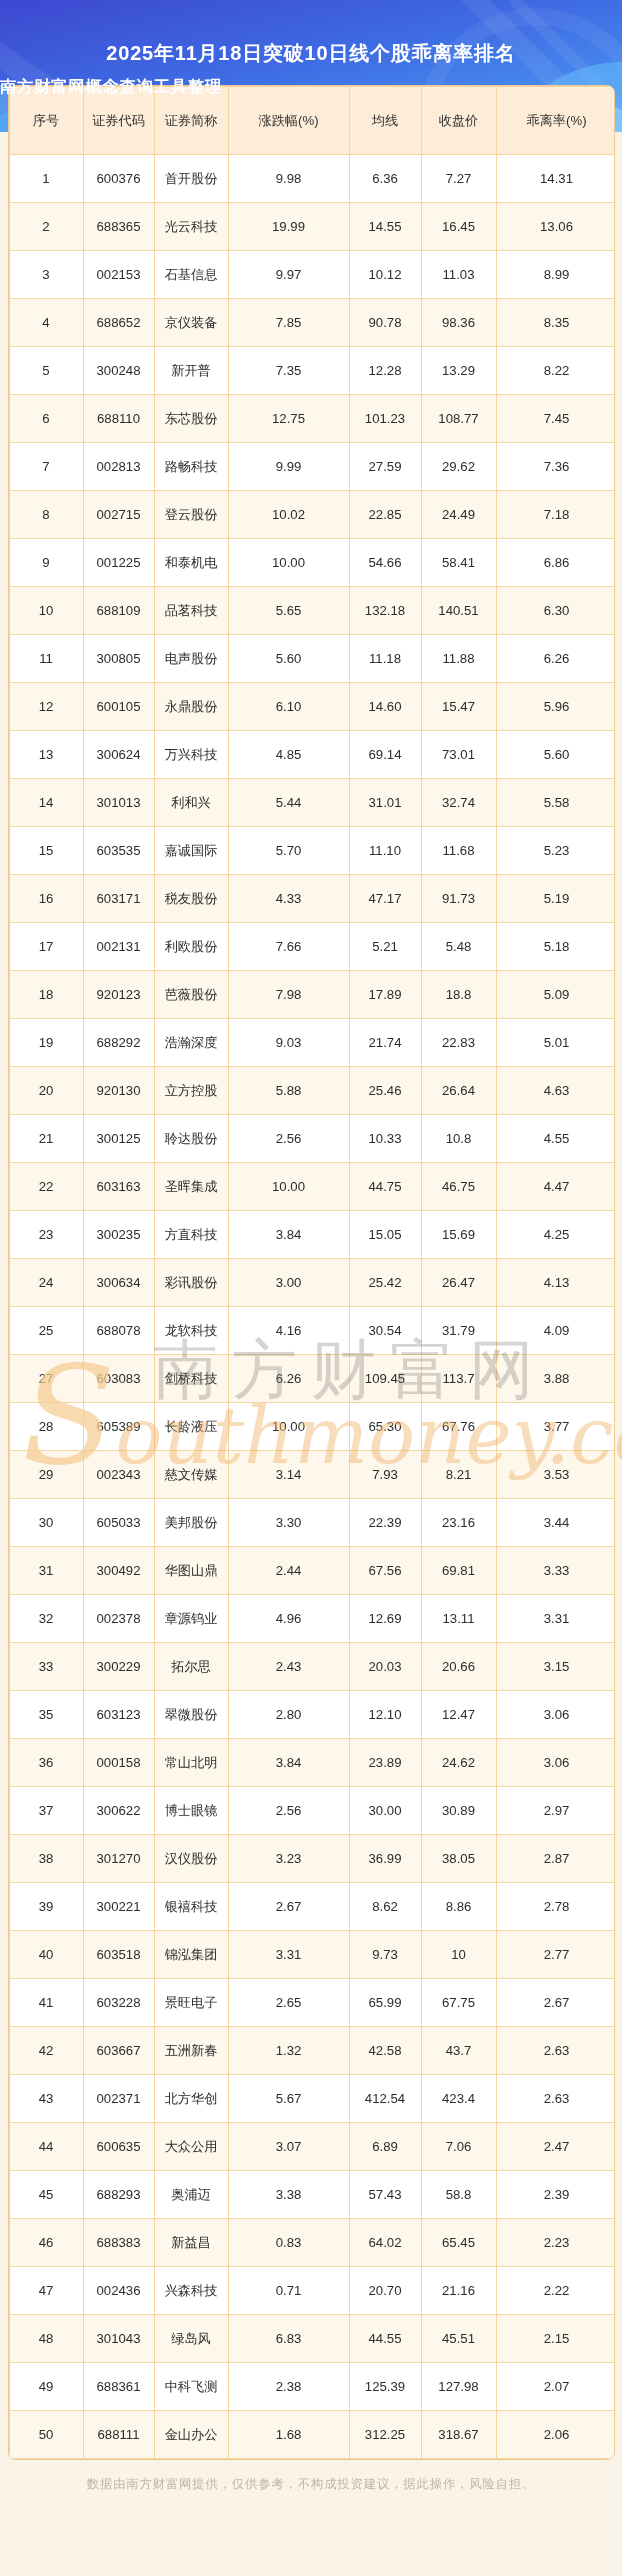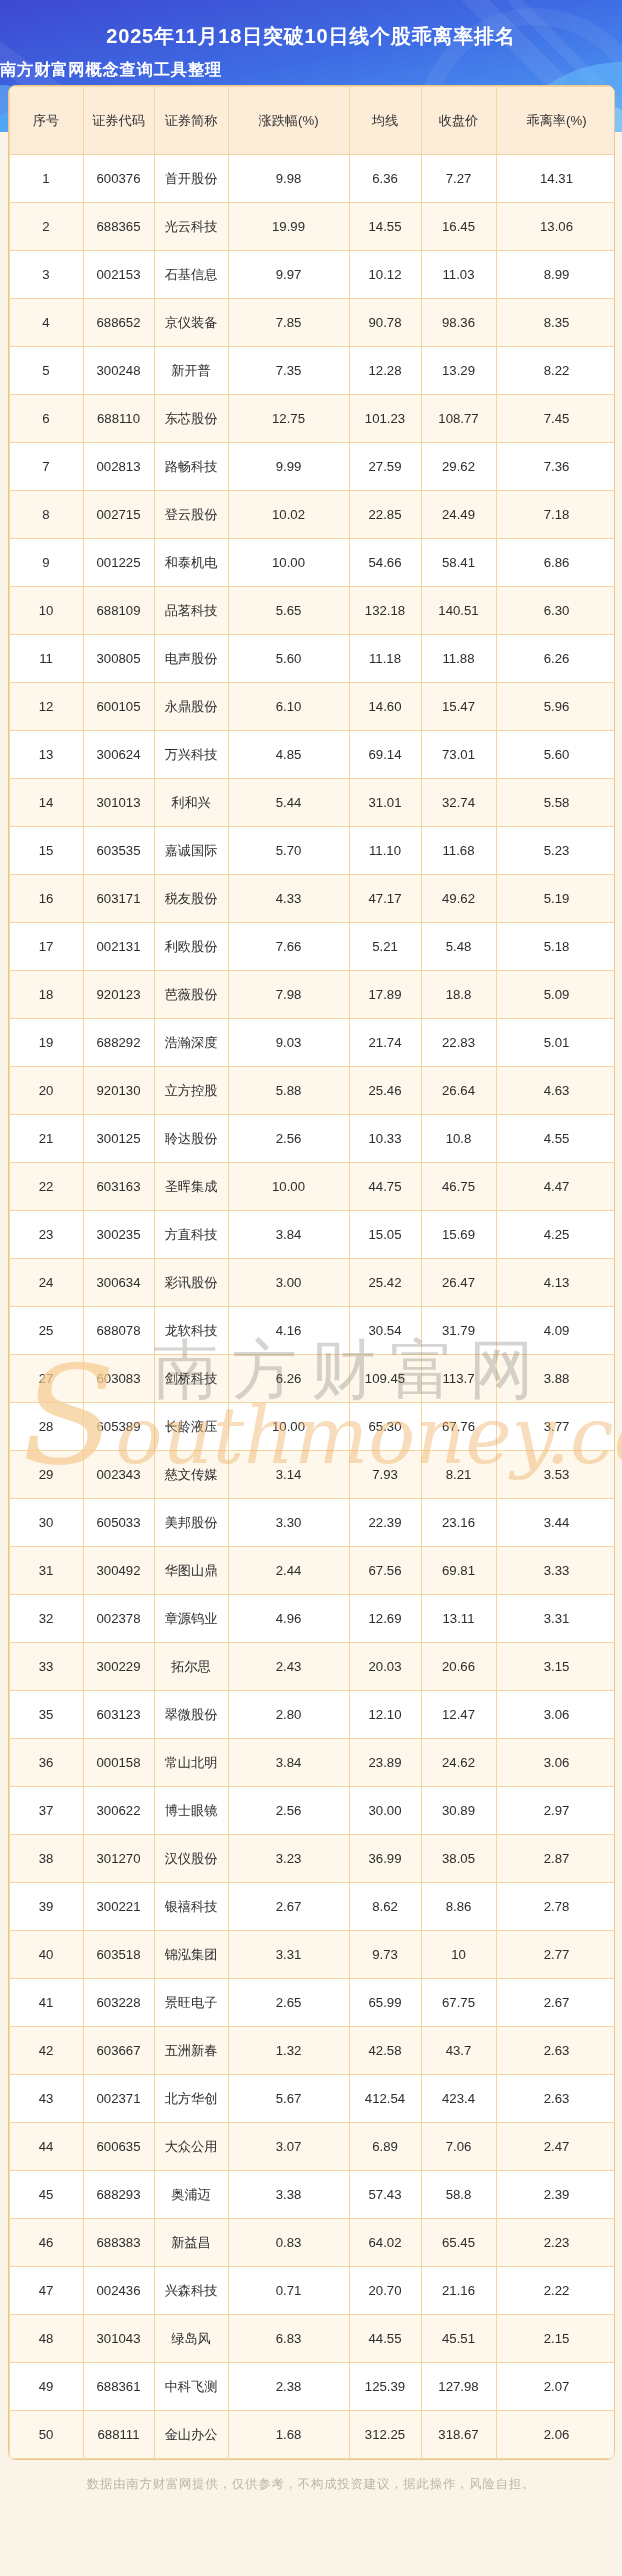--- a/index.html
+++ b/index.html
@@ -22,21 +22,21 @@
   .hero .ghost-circle{
     position:absolute;width:202px;height:202px;border:17px solid rgba(255,255,255,.06);
     border-radius:50%;right:-31px;top:7.8px;
   }
   .hero .cloud{position:absolute;border-radius:50%;background:rgba(110,190,250,.55);}
   .hero .c1{width:109px;height:109px;left:-54px;bottom:-62px;}
   .hero .c2{width:70px;height:70px;left:-15.6px;bottom:-48px;background:rgba(80,170,248,.65);}
   .hero .c3{width:264px;height:264px;right:-132px;bottom:-194px;background:rgba(102,184,250,.6);}
   .hero .c4{width:93px;height:93px;right:-23px;bottom:-65px;background:rgba(160,215,252,.55);}
   .title1{
-    position:relative;z-index:2;margin:0;padding-top:23px;
+    position:relative;z-index:2;margin:0;padding-top:40px;
     text-align:center;color:#ffffff;font-size:20px;font-weight:700;letter-spacing:0.8px;
   }
   .title2{
     position:relative;z-index:2;margin:9.3px 0 0 0;
     text-align:left;color:#ffffff;font-size:16.3px;font-weight:700;letter-spacing:0.8px;
   }
   
   .table-wrap{
     position:relative;width:607px;margin:-47px auto 16px auto;
     border-radius:7.8px;overflow:hidden;
@@ -246,21 +246,21 @@
           <td>11.10</td>
           <td>11.68</td>
           <td>5.23</td>
         </tr>
         <tr>
           <td>16</td>
           <td>603171</td>
           <td>税友股份</td>
           <td>4.33</td>
           <td>47.17</td>
-          <td>49.62</td>
+          <td>91.73</td>
           <td>5.19</td>
         </tr>
         <tr>
           <td>17</td>
           <td>002131</td>
           <td>利欧股份</td>
           <td>7.66</td>
           <td>5.21</td>
           <td>5.48</td>
           <td>5.18</td>

